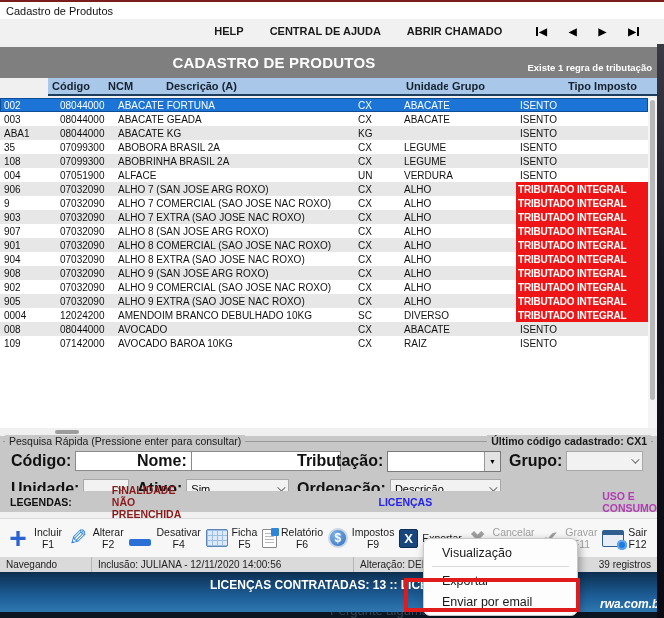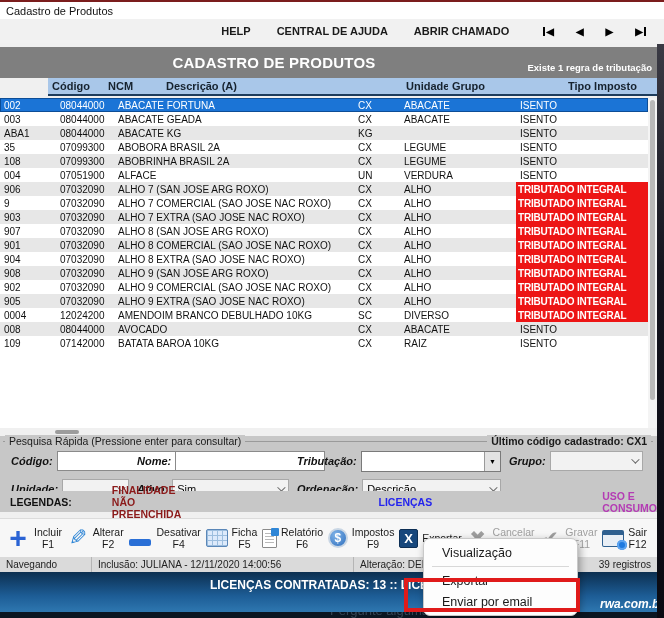--- a/index.html
+++ b/index.html
@@ -13,21 +13,21 @@
     font-size:11px;
   }
   .topline { position:absolute; top:0; left:0; width:100%; height:2px; background:#7b1d1d; z-index:30; }
   .right-strip { position:absolute; right:0; top:44px; bottom:0; width:7px;
     background:linear-gradient(180deg,#3a3a44 0%, #14141e 40%, #0a0a12 100%); z-index:25; }
 
   
   .titlebar { position:absolute; top:2px; left:0; width:100%; height:17px; background:#ffffff;
     display:flex; align-items:center; padding-left:6px; font-size:11px; color:#111; }
   .menubar { position:absolute; top:19px; left:0; width:100%; height:24px; background:#f1f1f1;
-    display:flex; align-items:center; justify-content:flex-end; gap:26px; padding-right:18px;
+    display:flex; align-items:center; justify-content:flex-end; gap:26px; padding-right:25px;
     font-size:11px; font-weight:600; color:#1a1a1a; }
   .menubar .mitem { cursor:default; }
   .navgroup { display:flex; align-items:center; gap:22px; margin-left:8px; }
   .nav { display:flex; align-items:center; gap:1px; font-size:10px; color:#000; }
   .nav .bar { width:2px; height:9px; background:#000; }
 
   
   .grid-header { position:absolute; top:47px; left:0; width:658px; height:31px; background:#7f7f7f;
     display:flex; align-items:center; }
   .grid-header .gtitle { position:absolute; left:0; right:110px; text-align:center;
@@ -63,21 +63,21 @@
   .groupbox { position:absolute; top:5px; left:3px; right:4px; height:66px;
     border-top:1px solid #9a9a9a; }
   .group-label { position:absolute; top:-7px; left:2px; background:#c7c7c7; padding:0 4px;
     font-size:10.5px; color:#1a1a1a; }
   .last-code { position:absolute; top:-7px; right:2px; background:#c7c7c7; padding:0 4px;
     font-size:10.5px; font-weight:bold; color:#1a1a1a; }
   .frow { position:absolute; left:4px; right:2px; height:22px; display:grid;
     grid-template-columns:130px 160px 212px 1fr; align-items:center; }
   .frow1 { top:8px; } .frow2 { top:36px; }
   .fgroup { display:flex; align-items:center; gap:4px; padding-right:8px; }
-  .flabel { font-weight:bold; font-size:11px; color:#111; white-space:nowrap;font-style:italic; }
+  .flabel { font-weight:bold; font-size:16px; color:#111; white-space:nowrap; }
   .tinput { height:20px; border:1px solid #8a8a8a; background:#fff; flex:1; font-size:11px;
     font-family:"Liberation Sans",sans-serif; padding:0 3px; }
   .comboflat { height:20px; border:1px solid #a8a8a8; background:#f2f2f2; flex:1;
     display:flex; align-items:center; justify-content:space-between; padding:0 5px 0 4px; font-size:11px; }
   .comboflat .chev { width:6px; height:6px; border-right:1.5px solid #666; border-bottom:1.5px solid #666;
     transform:rotate(45deg) translateY(-2px); }
   .combo3d { height:21px; border:1px solid #7a7a7a; background:#fff; flex:1;
     display:flex; align-items:center; justify-content:space-between; padding-left:4px; font-size:11px; }
   .combo3d .btn3d { width:16px; height:100%; background:#e3e3e3; border-left:1px solid #9a9a9a;
     display:flex; align-items:center; justify-content:center; font-size:7px; color:#000; }
@@ -315,21 +315,21 @@
       <div class="c-cod">008</div>
       <div class="c-ncm">08044000</div>
       <div class="c-desc">AVOCADO</div>
       <div class="c-uni">CX</div>
       <div class="c-grp">ABACATE</div>
       <div class="c-imp">ISENTO</div>
     </div>
     <div class="trow">
       <div class="c-cod">109</div>
       <div class="c-ncm">07142000</div>
-      <div class="c-desc">BATATA BAROA 10KG</div>
+      <div class="c-desc">AVOCADO BAROA 10KG</div>
       <div class="c-uni">CX</div>
       <div class="c-grp">RAIZ</div>
       <div class="c-imp">ISENTO</div>
     </div>
   </div>
 <div class="vscroll">
     <div class="thumb"></div>
   </div>
 <div class="hscroll">
     <div class="thumb"></div>

